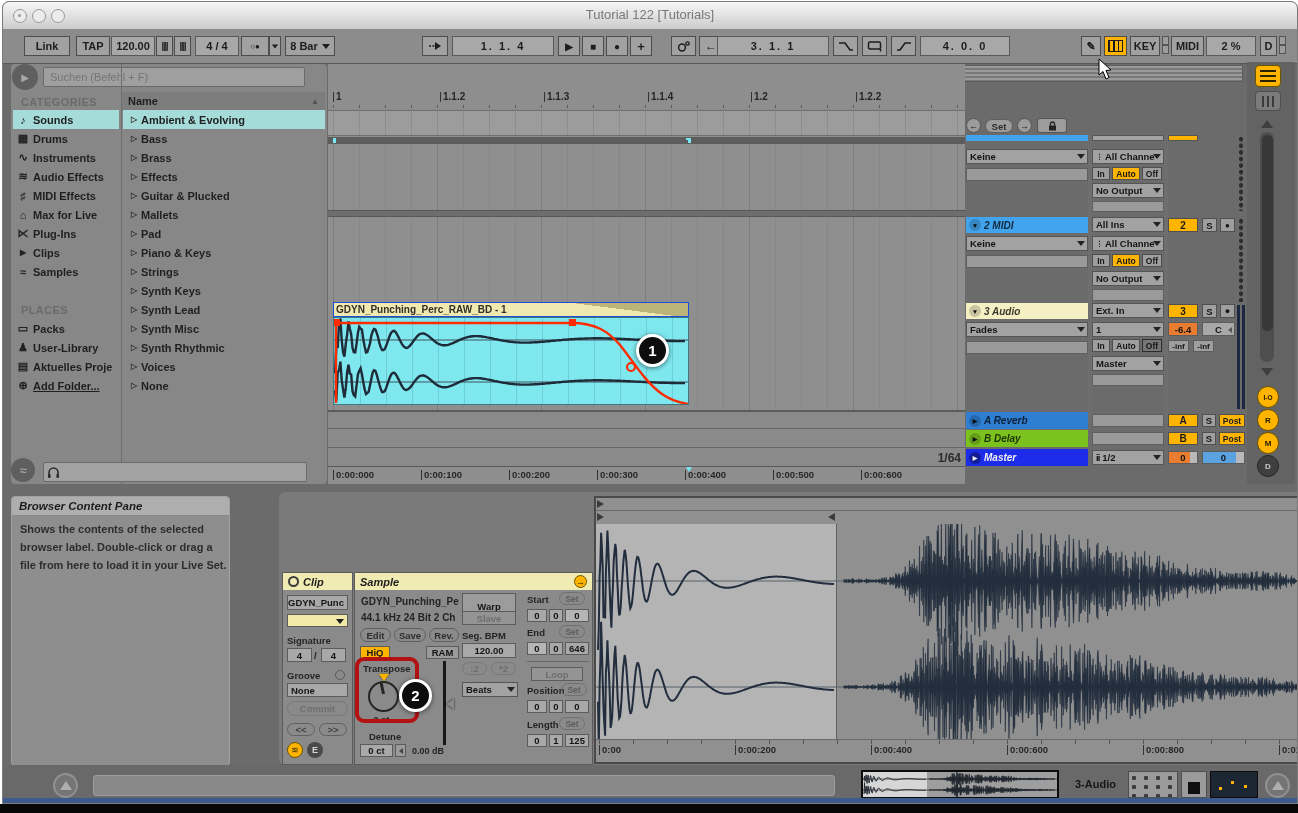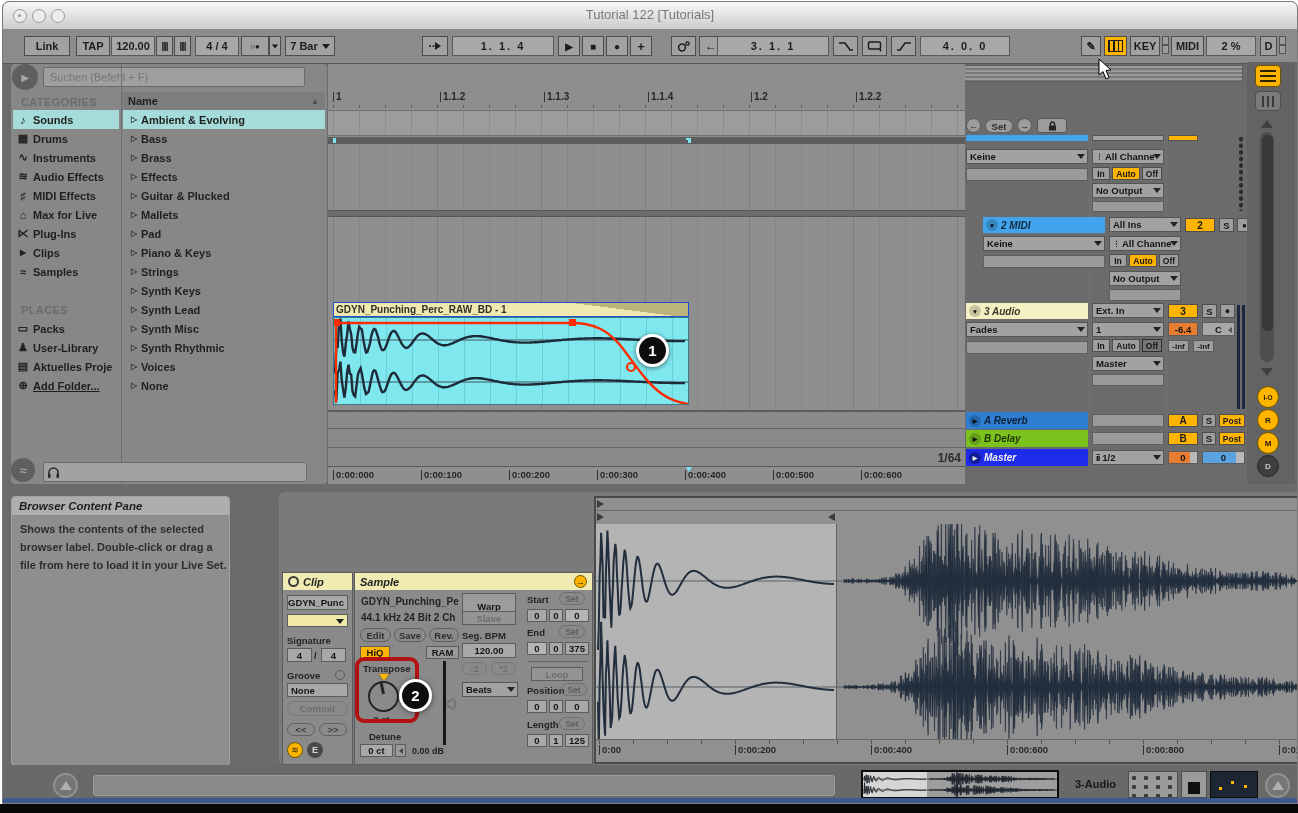--- a/index.html
+++ b/index.html
@@ -101,21 +101,21 @@
     <div class="tbtn" style="left:73px;width:34px">TAP</div>
     <div class="tdisp" style="left:108px;width:44px">120.00</div>
     <div class="tbtn" style="left:153px;width:17px;letter-spacing:-1px;font-size:9px">||||</div>
     <div class="tbtn" style="left:171px;width:17px;letter-spacing:-1px;font-size:9px">||||</div>
     <div class="tdisp" style="left:192px;width:44px">4 / 4</div>
     <div class="tbtn" style="left:238px;width:28px;font-size:8px">○●</div>
     <div class="tbtn" style="left:266px;width:12px">
           <span class="caret" style="transform:scale(.8)"></span>
         </div>
     <div class="tbtn" style="left:282px;width:50px;gap:4px">
-          <span>7 Bar</span>
+          <span>8 Bar</span>
           <span class="caret"></span>
         </div>
 
     <div class="tbtn" style="left:419px;width:26px">
       <svg width="14" height="10" viewBox="0 0 14 10">
             <path d="M1 5 H7" stroke="#1d1d1d" stroke-width="1.6" stroke-dasharray="2 1.4" fill="none"></path>
             <path d="M7 1 L13 5 L7 9 Z" fill="#1d1d1d"></path>
           </svg>
     </div>
     <div class="tdisp" style="left:449px;width:102px;letter-spacing:2px">1.  1.  4</div>
@@ -411,21 +411,21 @@
         <span style="width:20px">Off</span>
       </div>
       <div class="dd" style="left:126px;top:48px;width:72px;height:15px">
             <span>No Output</span>
             <span class="caret"></span>
           </div>
       <div class="ibx" style="left:126px;top:66px;width:72px;height:11px"></div>
       <div class="mdots" style="left:271px;top:1px;height:75px"></div>
     </div>
 
-    <div class="abs" style="left:17px;top:100px;width:281px;height:98px">
+    <div class="abs" style="left:0;top:100px;width:281px;height:98px">
       <div class="ttl" style="left:0;top:0;width:122px;background:#42a4ec">
             <span class="fold">▼</span>
             <span>2 MIDI</span>
           </div>
       <div class="dd" style="left:0;top:19px;width:122px;height:15px">
             <span>Keine</span>
             <span class="caret"></span>
           </div>
       <div class="ibx" style="left:0;top:38px;width:122px;height:13px"></div>
       <div class="dd" style="left:126px;top:0;width:72px;height:15px">
@@ -633,21 +633,21 @@
 
       <div class="slbl" style="left:172px;top:21px">Start</div>
       <div class="setp" style="left:204px;top:19px">Set</div>
       <div class="fbx" style="left:172px;top:36px;width:20px;height:13px">0</div>
       <div class="fbx" style="left:194px;top:36px;width:14px;height:13px">0</div>
       <div class="fbx" style="left:210px;top:36px;width:24px;height:13px;background:#b5b5b5">0</div>
       <div class="slbl" style="left:172px;top:54px">End</div>
       <div class="setp" style="left:204px;top:52px">Set</div>
       <div class="fbx" style="left:172px;top:69px;width:20px;height:13px;background:#b5b5b5">0</div>
       <div class="fbx" style="left:194px;top:69px;width:14px;height:13px">0</div>
-      <div class="fbx" style="left:210px;top:69px;width:24px;height:13px">375</div>
+      <div class="fbx" style="left:210px;top:69px;width:24px;height:13px">646</div>
       <div class="abs" style="left:172px;top:88px;width:62px;height:1px;background:#696969"></div>
       <div class="fbx" style="left:176px;top:94px;width:52px;height:14px;color:#6d6d6d;background:#949494">Loop</div>
       <div class="slbl" style="left:172px;top:112px">Position</div>
       <div class="setp" style="left:206px;top:110px">Set</div>
       <div class="fbx" style="left:172px;top:127px;width:20px;height:13px">0</div>
       <div class="fbx" style="left:194px;top:127px;width:14px;height:13px">0</div>
       <div class="fbx" style="left:210px;top:127px;width:24px;height:13px">0</div>
       <div class="slbl" style="left:172px;top:146px">Length</div>
       <div class="setp" style="left:204px;top:144px">Set</div>
       <div class="fbx" style="left:172px;top:161px;width:20px;height:13px">0</div>

